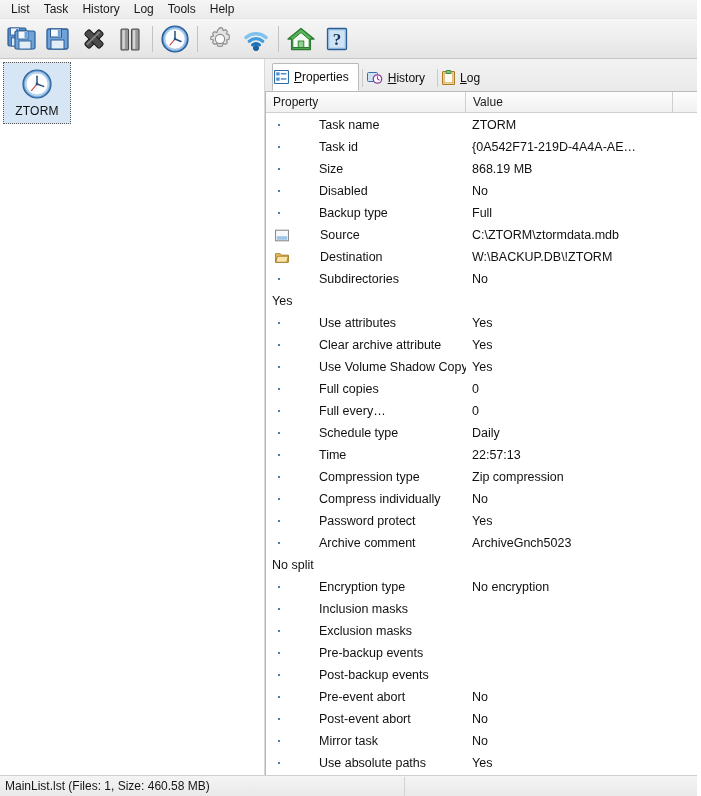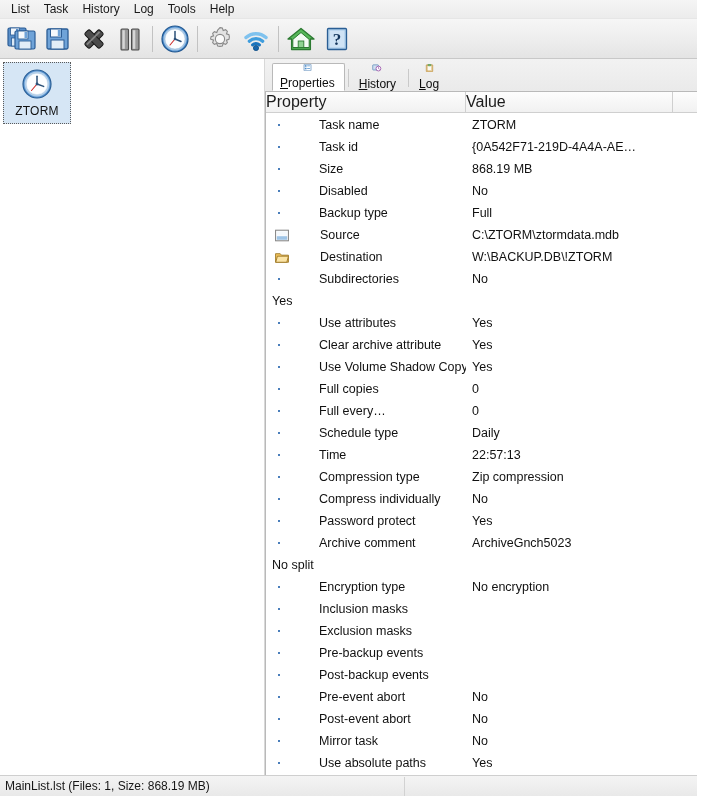--- a/index.html
+++ b/index.html
@@ -106,27 +106,26 @@
     align-items: flex-end;
     padding-left: 7px;
     background: linear-gradient(to bottom,#f2f2f2 0%, #eaeaea 100%);
     flex: 0 0 auto;
   }
   .tab {
     height: 27px;
     display: flex;
     align-items: center;
     gap: 5px;
-    padding: 0 9px 0 7px;
+    padding: 0 9px 0 1px;
     font-size: 12px;
     color: #0d0d0d;
     cursor: default;
     position: relative;
     background: transparent;
-    flex-direction: column;
   }
   .tab.active {
     background: #ffffff;
     border: 1px solid #b9b9b9;
     border-bottom: 1px solid #ffffff;
     border-radius: 2px 2px 0 0;
     height: 28px;
   }
   .tab-sep { width: 1px; height: 18px; background: #c9c9c9; margin: 0 3px 4px 3px; }
   .tab u { text-decoration: underline; }
@@ -142,22 +141,23 @@
     position: relative;
   }
   .grid-header {
     display: flex;
     height: 21px;
     background: linear-gradient(to bottom,#fdfdfd 0%, #f1f1f1 100%);
     border-bottom: 1px solid #cfcfcf;
     align-items: center;
   }
   .gh-cell {
-    font-size: 16px;
+    font-size: 12px;
     color: #1c1c1c;
+    padding-left: 7px;
     height: 21px;
     line-height: 20px;
     border-right: 1px solid #cfcfcf;
     overflow: hidden;
     white-space: nowrap;
     cursor: default;
   }
   .gh-prop { width: 200px; flex: 0 0 200px; }
   .gh-val  { width: 207px; flex: 0 0 207px; }
   .gh-extra { flex: 1 1 auto; border-right: none; }
@@ -670,18 +670,18 @@
               <div class="cell-val">Yes</div>
             </div>
           </div>
       </div>
 
     </div>
   </div>
 
   <div class="statusbar">
     <div class="sb-wrap">
-      <span>MainList.lst  (Files: 1, Size: 868.19 MB)</span>
+      <span>MainList.lst  (Files: 1, Size: 460.58 MB)</span>
       <span class="sb-right-sep"></span>
     </div>
   </div>
 
 </div>
 
 </body></html>

